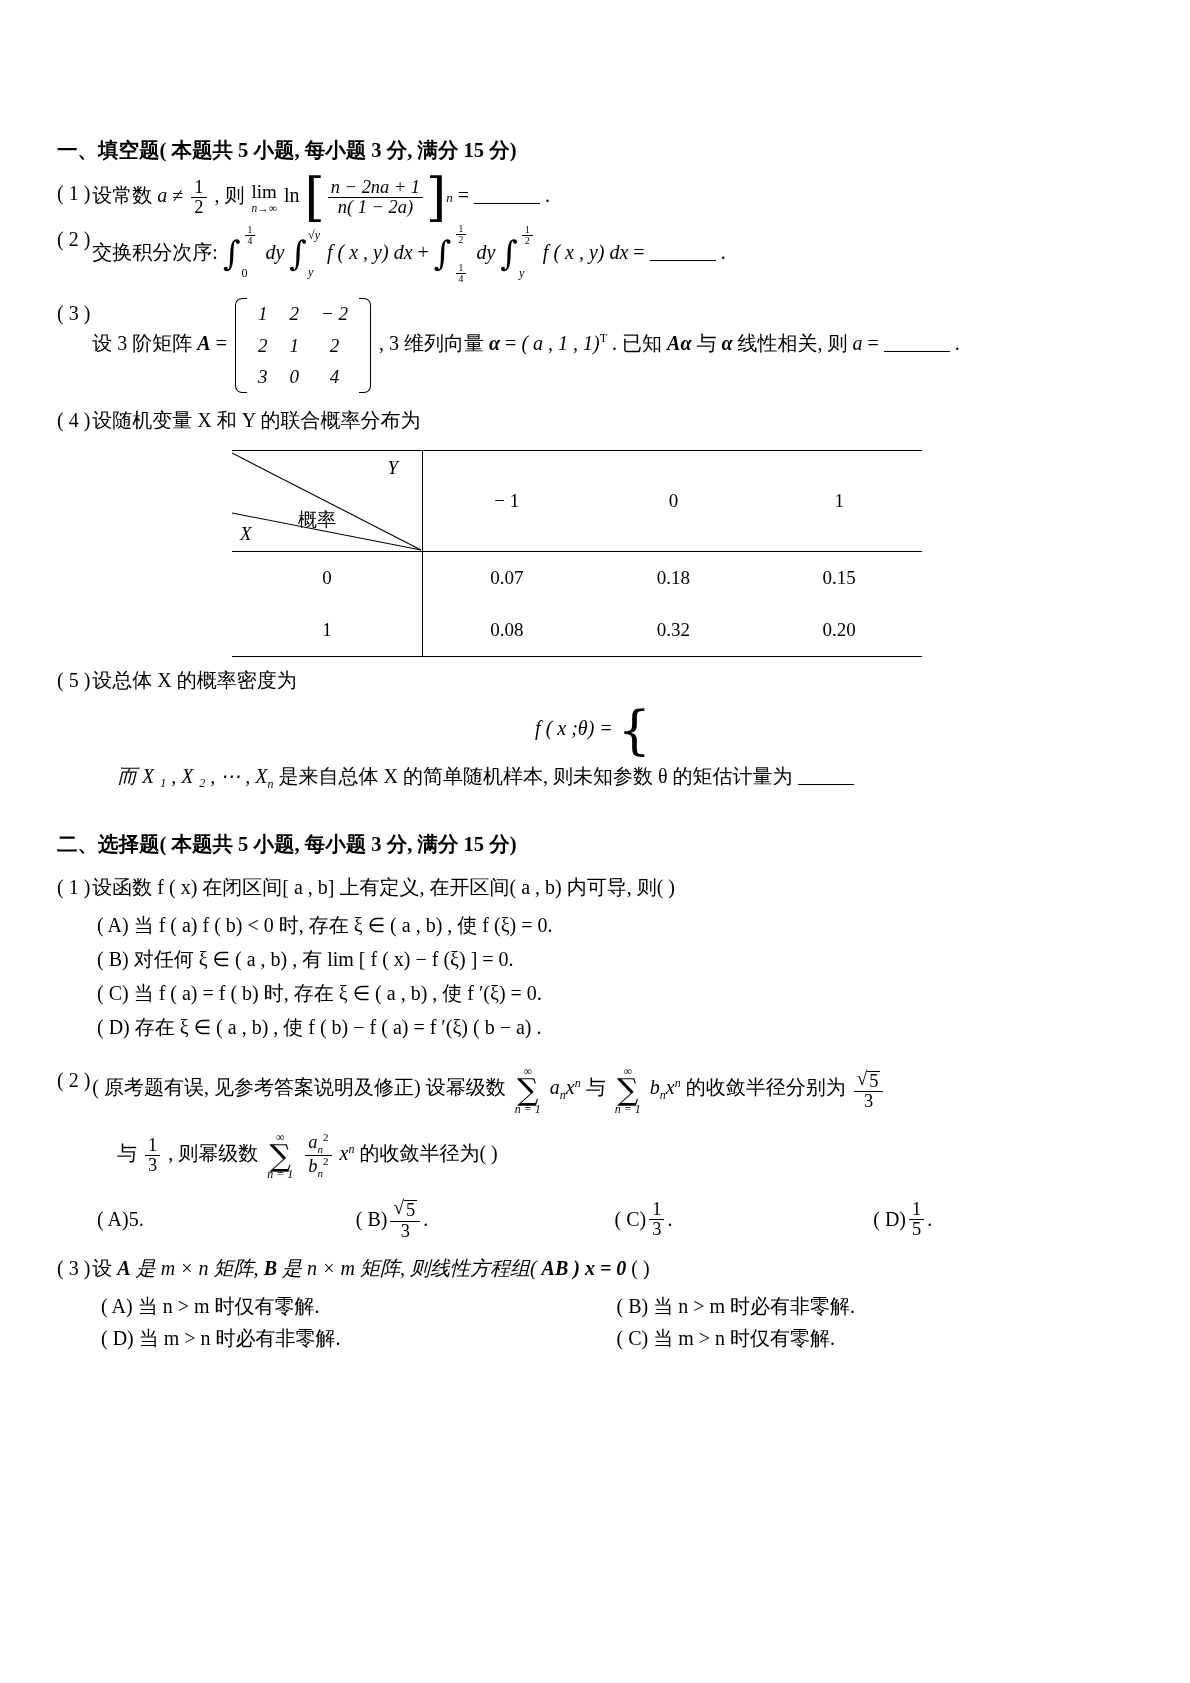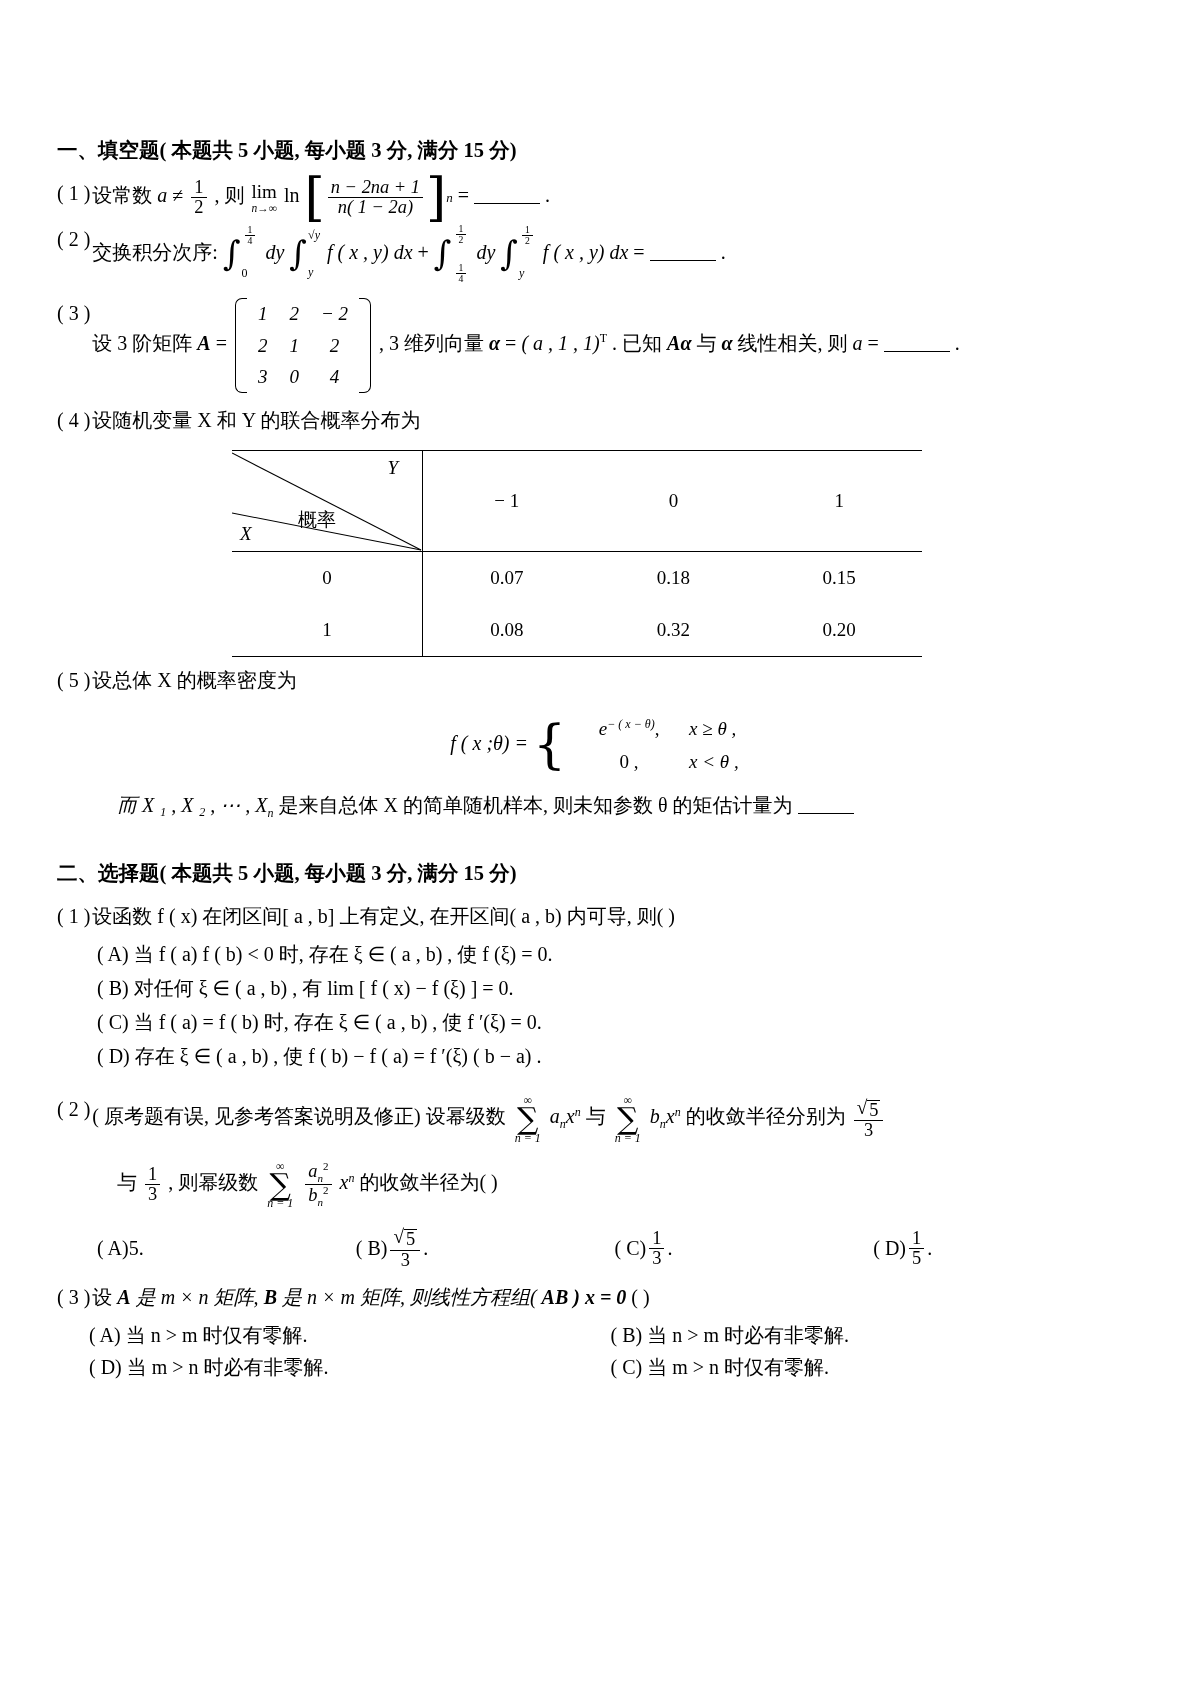--- a/index.html
+++ b/index.html
@@ -42,21 +42,21 @@
     display:flex;
     align-items:flex-start;
   }
   .q .lbl { flex:0 0 auto; margin-right:2px; white-space:nowrap; }
   .q .body { flex:1 1 auto; }
   .opt {
     font-size:20px;
     line-height:1.6;
     margin:2px 0 2px 40px;
   }
-  .opt-row { display:flex; margin-left:32px; font-size:20px; line-height:1.6;font-family:Liberation Serif, serif; }
+  .opt-row { display:flex; margin-left:44px; font-size:20px; line-height:1.6;font-family:Liberation Serif, serif; }
   .opt-row > div { width:50%; }
   .choices-row {
     display:flex;
     margin:18px 0 10px 40px;
     font-size:20px;
   }
   .choices-row > div { width:25%; display:flex; align-items:center; }
   .mi { font-style:italic; }
   .mb { font-weight:bold; font-style:italic; }
   .blank { display:inline-block; border-bottom:1.3px solid #000; width:66px; height:1em; vertical-align:-2px; }
@@ -315,30 +315,20 @@
 
     <div class="q">
       <span class="lbl">( 5 )</span>
       <span class="body">设总体 X 的概率密度为</span>
     </div>
 
     <div class="centered-eq">
       <span class="mi">f ( x ;θ) =</span>
       <span class="pw">
         <span class="brace">{</span>
-        <span class="rows">
-          <span class="r">
-            <span class="c1"><span class="mi">e</span><sup style="font-size:12px" class="mi">− ( x − θ)</sup>,</span>
-            <span class="mi">x ≥ θ ,</span>
-          </span>
-          <span class="r">
-            <span class="c1">0 ,</span>
-            <span class="mi">x &lt; θ ,</span>
-          </span>
-        </span>
       </span>
     </div>
 
     <div class="note">
       <span class="mi">而 X ₁ , X ₂ , ⋯ , X</span><sub style="font-size:12px" class="mi">n</sub>
       <span> 是来自总体 X 的简单随机样本, 则未知参数 θ 的矩估计量为</span>
       <span class="blank sm"></span>
       <span></span>
     </div>
 

